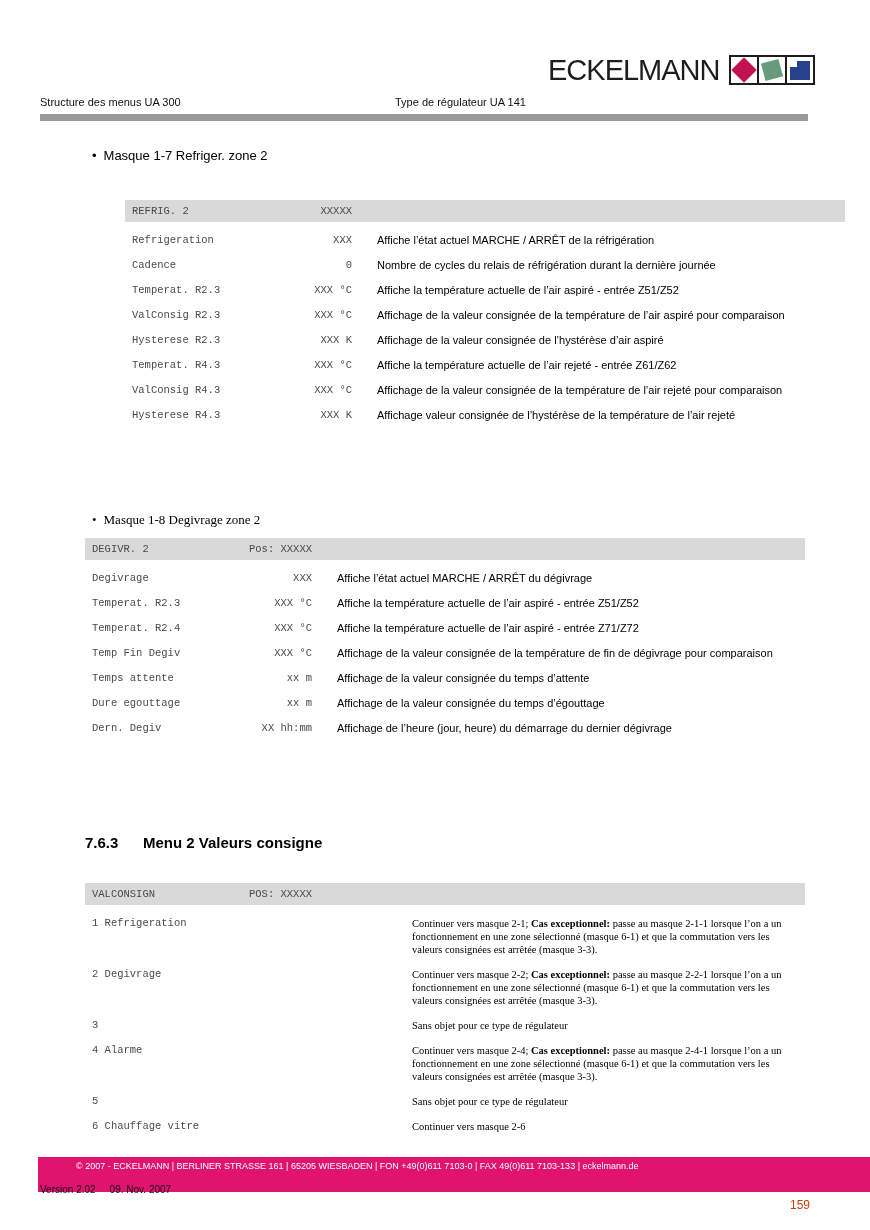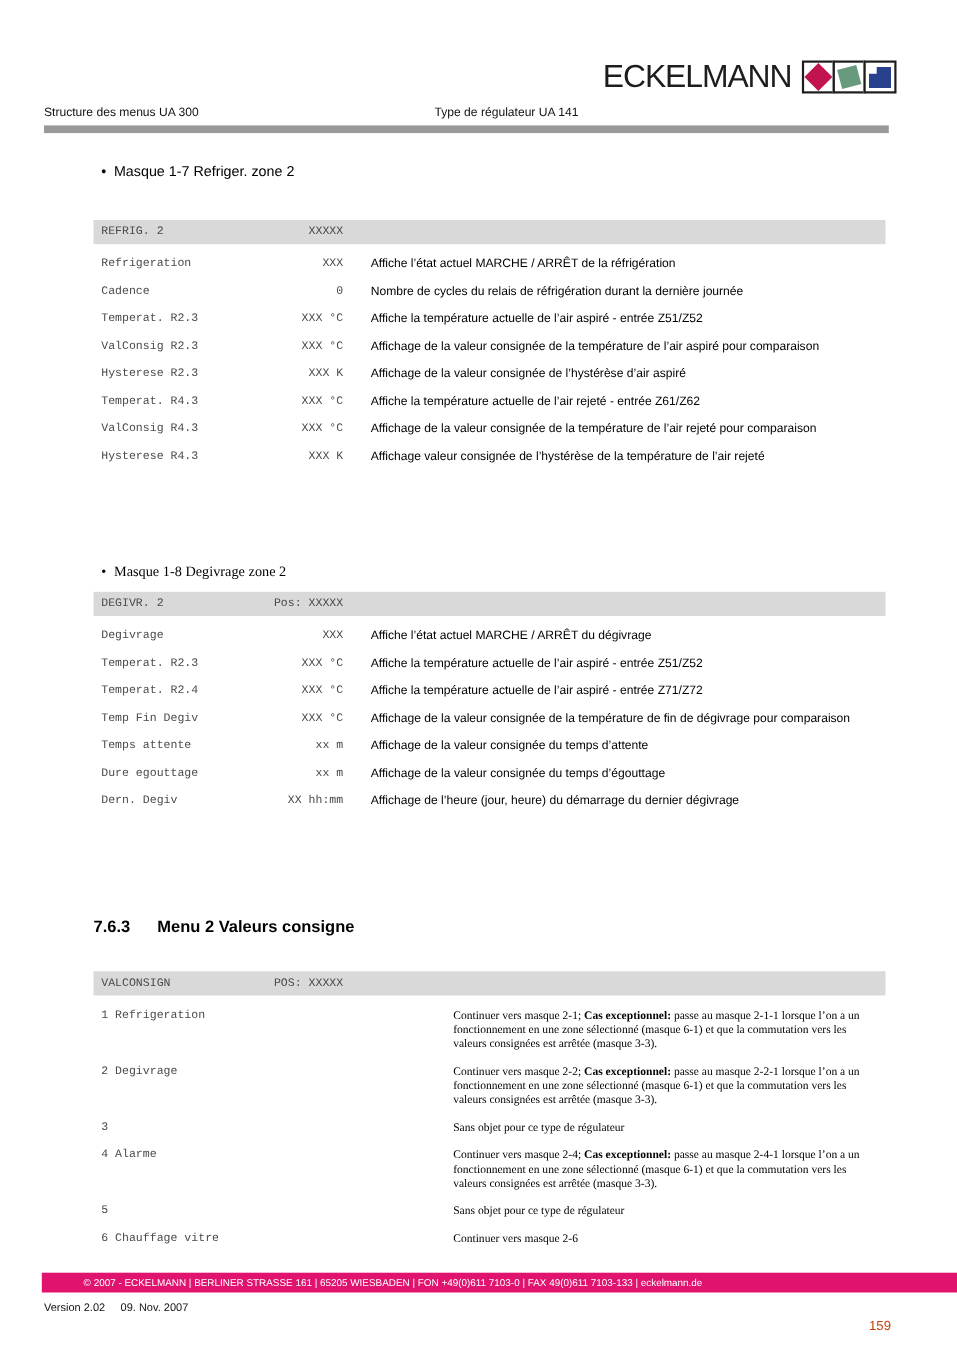--- a/index.html
+++ b/index.html
@@ -20,37 +20,37 @@
   .shape-diamond { position:absolute; left:4px; top:4px; width:18px; height:18px; transform:rotate(45deg); }
   .shape-square  { position:absolute; left:4px; top:4px; width:18px; height:18px; transform:rotate(-15deg); }
   
   .bullet { position:absolute; left:92px; font-size:13px; color:#000; }
   .bullet .dot { margin-right:7px; }
   .b1 { top:148px; } .b2 { top:512px;font-family:Liberation Serif, serif; }
   .sec-heading { position:absolute; left:85px; top:810px; font-size:15px; font-weight:bold; color:#000;margin-top:24px; }
   .sec-heading .num { display:inline-block; width:58px; }
   
   .table { position:absolute; left:85px; width:720px; }
-  .t1 { top:200px; } .t2 { top:538px; } .t3 { top:883px; }
+  .t1 { top:200px;margin-left:40px; } .t2 { top:538px; } .t3 { top:883px; }
   .thead {
     display:grid; grid-template-columns:140px 80px 1fr; align-items:center;
     height:22px; padding:0 7px; background:#d9d9d9; margin-bottom:6px;
   }
   .mono { font-family:"Liberation Mono", monospace; font-size:10.5px; color:#4a4a4a; white-space:pre; }
   .hvalue { text-align:right; }
   .trow { display:grid; grid-template-columns:140px 80px 1fr; padding:6px 7px; }
   .cell-value { text-align:right; }
   .cell-desc { padding-left:25px; font-size:11px; line-height:13px; color:#000; white-space:normal; font-family:"Liberation Sans", sans-serif; }
   .cell-label { line-height:13px; }
   .t3 .trow { grid-template-columns:320px 1fr; }
   .t3 .cell-desc { padding-left:0; font-size:10.5px;font-family:Liberation Serif, serif; }
   .cell-desc b { font-weight:bold; }
   
   .footer-bar {
-    position:absolute; left:38px; right:0; top:1157px; height:18px;
+    position:absolute; left:38px; right:0; top:1157px; height:35px;
     color:#fff; font-size:9px; line-height:18px; padding-left:38px; box-sizing:border-box;
   }
   .version-line { position:absolute; left:40px; top:1184px; font-size:10px; color:#111; }
   .version-line span + span { margin-left:14px; }
   .page-num { position:absolute; right:60px; top:1198px; font-size:12px; color:#c2410c; }
 </style>
 </head>
 <body>
 
 <div class="page">

